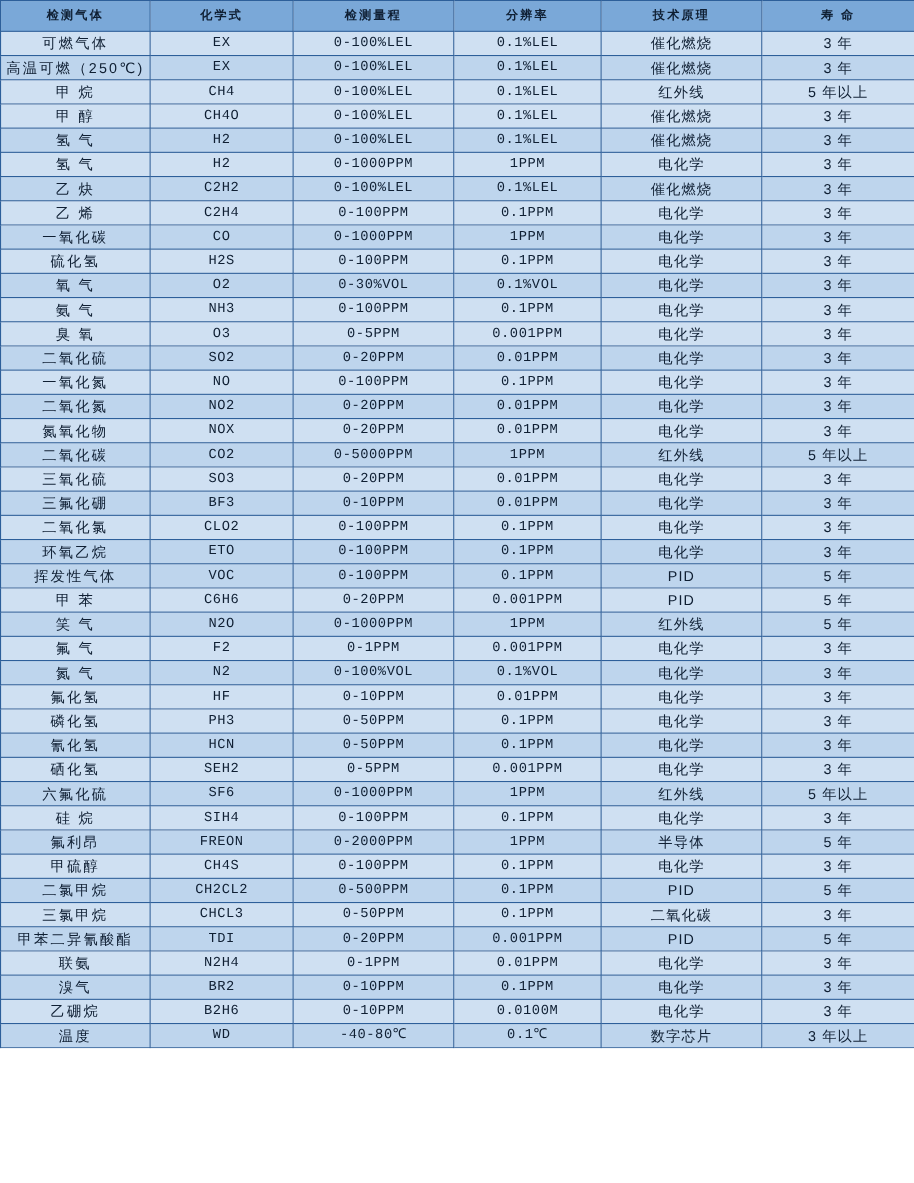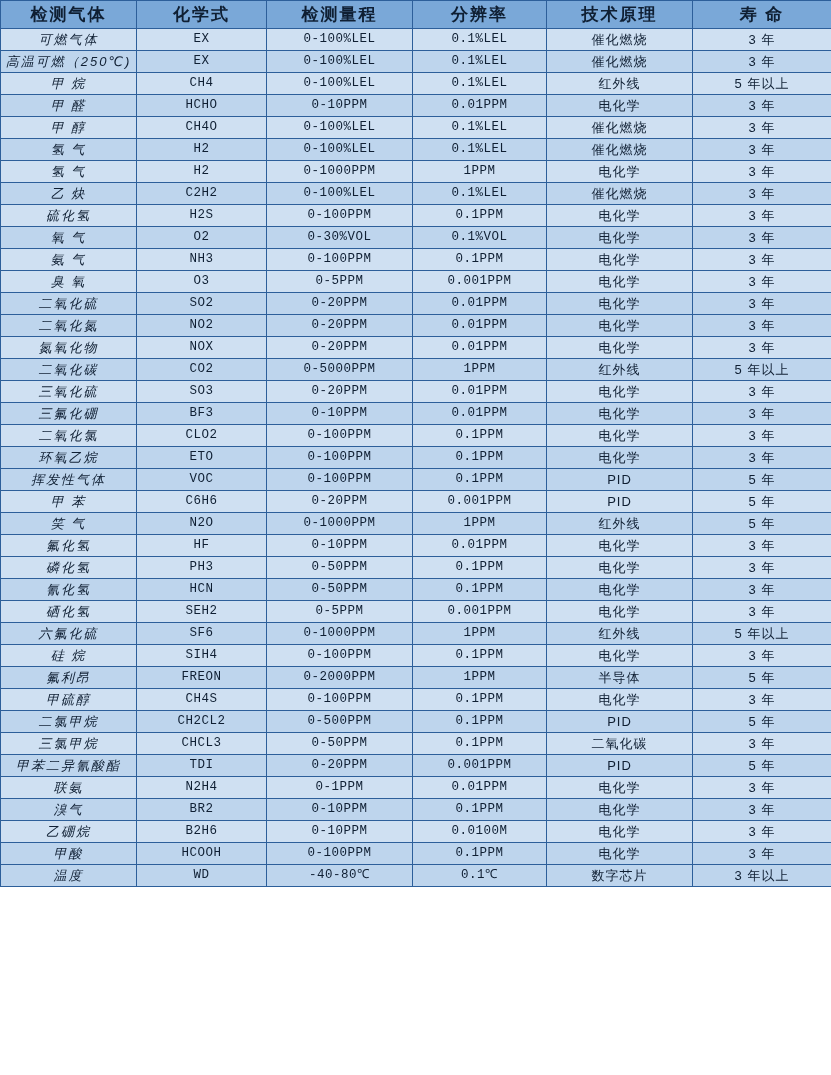--- a/index.html
+++ b/index.html
@@ -24,34 +24,33 @@
     font-size: 13px;
     padding: 0;
     height: 21px;
     line-height: 21px;
     white-space: nowrap;
     overflow: hidden;
   }
   #gas-table thead th {
     background: #7aa8d8;
     font-weight: bold;
-    font-size: 17px;
+    font-size: 11px;
     height: 27px;
     line-height: 27px;
     letter-spacing: 2px;
   }
   #gas-table tbody tr.row-a td {
     background: #cfe0f2;
   }
   #gas-table tbody tr.row-b td {
     background: #bed5ed;
   }
   #gas-table tbody td.col-name {
     letter-spacing: 2px;
-    font-style: italic;
   }
   #gas-table tbody td.col-formula,
   #gas-table tbody td.col-range,
   #gas-table tbody td.col-res {
     font-family: "Liberation Mono", "DejaVu Sans Mono", monospace;
     font-size: 12.5px;
     letter-spacing: 0.5px;
   }
   #gas-table tbody td.col-principle {
     letter-spacing: 1px;
@@ -108,28 +107,20 @@
         <td class="col-life">3 年</td>
       </tr>
       <tr class="row-a">
         <td class="col-name">甲 烷</td>
         <td class="col-formula">CH4</td>
         <td class="col-range">0-100%LEL</td>
         <td class="col-res">0.1%LEL</td>
         <td class="col-principle">红外线</td>
         <td class="col-life">5 年以上</td>
       </tr>
-      <tr class="row-b">
-        <td class="col-name">甲 醛</td>
-        <td class="col-formula">HCHO</td>
-        <td class="col-range">0-10PPM</td>
-        <td class="col-res">0.01PPM</td>
-        <td class="col-principle">电化学</td>
-        <td class="col-life">3 年</td>
-      </tr>
       <tr class="row-a">
         <td class="col-name">甲 醇</td>
         <td class="col-formula">CH4O</td>
         <td class="col-range">0-100%LEL</td>
         <td class="col-res">0.1%LEL</td>
         <td class="col-principle">催化燃烧</td>
         <td class="col-life">3 年</td>
       </tr>
       <tr class="row-b">
         <td class="col-name">氢 气</td>
@@ -146,20 +137,36 @@
         <td class="col-res">1PPM</td>
         <td class="col-principle">电化学</td>
         <td class="col-life">3 年</td>
       </tr>
       <tr class="row-b">
         <td class="col-name">乙 炔</td>
         <td class="col-formula">C2H2</td>
         <td class="col-range">0-100%LEL</td>
         <td class="col-res">0.1%LEL</td>
         <td class="col-principle">催化燃烧</td>
+        <td class="col-life">3 年</td>
+      </tr>
+      <tr class="row-a">
+        <td class="col-name">乙 烯</td>
+        <td class="col-formula">C2H4</td>
+        <td class="col-range">0-100PPM</td>
+        <td class="col-res">0.1PPM</td>
+        <td class="col-principle">电化学</td>
+        <td class="col-life">3 年</td>
+      </tr>
+      <tr class="row-b">
+        <td class="col-name">一氧化碳</td>
+        <td class="col-formula">CO</td>
+        <td class="col-range">0-1000PPM</td>
+        <td class="col-res">1PPM</td>
+        <td class="col-principle">电化学</td>
         <td class="col-life">3 年</td>
       </tr>
       <tr class="row-a">
         <td class="col-name">硫化氢</td>
         <td class="col-formula">H2S</td>
         <td class="col-range">0-100PPM</td>
         <td class="col-res">0.1PPM</td>
         <td class="col-principle">电化学</td>
         <td class="col-life">3 年</td>
       </tr>
@@ -188,20 +195,28 @@
         <td class="col-life">3 年</td>
       </tr>
       <tr class="row-b">
         <td class="col-name">二氧化硫</td>
         <td class="col-formula">SO2</td>
         <td class="col-range">0-20PPM</td>
         <td class="col-res">0.01PPM</td>
         <td class="col-principle">电化学</td>
         <td class="col-life">3 年</td>
       </tr>
+      <tr class="row-a">
+        <td class="col-name">一氧化氮</td>
+        <td class="col-formula">NO</td>
+        <td class="col-range">0-100PPM</td>
+        <td class="col-res">0.1PPM</td>
+        <td class="col-principle">电化学</td>
+        <td class="col-life">3 年</td>
+      </tr>
       <tr class="row-b">
         <td class="col-name">二氧化氮</td>
         <td class="col-formula">NO2</td>
         <td class="col-range">0-20PPM</td>
         <td class="col-res">0.01PPM</td>
         <td class="col-principle">电化学</td>
         <td class="col-life">3 年</td>
       </tr>
       <tr class="row-a">
         <td class="col-name">氮氧化物</td>
@@ -267,20 +282,36 @@
         <td class="col-principle">PID</td>
         <td class="col-life">5 年</td>
       </tr>
       <tr class="row-b">
         <td class="col-name">笑 气</td>
         <td class="col-formula">N2O</td>
         <td class="col-range">0-1000PPM</td>
         <td class="col-res">1PPM</td>
         <td class="col-principle">红外线</td>
         <td class="col-life">5 年</td>
+      </tr>
+      <tr class="row-a">
+        <td class="col-name">氟 气</td>
+        <td class="col-formula">F2</td>
+        <td class="col-range">0-1PPM</td>
+        <td class="col-res">0.001PPM</td>
+        <td class="col-principle">电化学</td>
+        <td class="col-life">3 年</td>
+      </tr>
+      <tr class="row-b">
+        <td class="col-name">氮 气</td>
+        <td class="col-formula">N2</td>
+        <td class="col-range">0-100%VOL</td>
+        <td class="col-res">0.1%VOL</td>
+        <td class="col-principle">电化学</td>
+        <td class="col-life">3 年</td>
       </tr>
       <tr class="row-a">
         <td class="col-name">氟化氢</td>
         <td class="col-formula">HF</td>
         <td class="col-range">0-10PPM</td>
         <td class="col-res">0.01PPM</td>
         <td class="col-principle">电化学</td>
         <td class="col-life">3 年</td>
       </tr>
       <tr class="row-a">
@@ -377,28 +408,20 @@
         <td class="col-range">0-10PPM</td>
         <td class="col-res">0.1PPM</td>
         <td class="col-principle">电化学</td>
         <td class="col-life">3 年</td>
       </tr>
       <tr class="row-a">
         <td class="col-name">乙硼烷</td>
         <td class="col-formula">B2H6</td>
         <td class="col-range">0-10PPM</td>
         <td class="col-res">0.0100M</td>
-        <td class="col-principle">电化学</td>
-        <td class="col-life">3 年</td>
-      </tr>
-      <tr class="row-b">
-        <td class="col-name">甲酸</td>
-        <td class="col-formula">HCOOH</td>
-        <td class="col-range">0-100PPM</td>
-        <td class="col-res">0.1PPM</td>
         <td class="col-principle">电化学</td>
         <td class="col-life">3 年</td>
       </tr>
       <tr class="row-b">
         <td class="col-name">温度</td>
         <td class="col-formula">WD</td>
         <td class="col-range">-40-80℃</td>
         <td class="col-res">0.1℃</td>
         <td class="col-principle">数字芯片</td>
         <td class="col-life">3 年以上</td>

